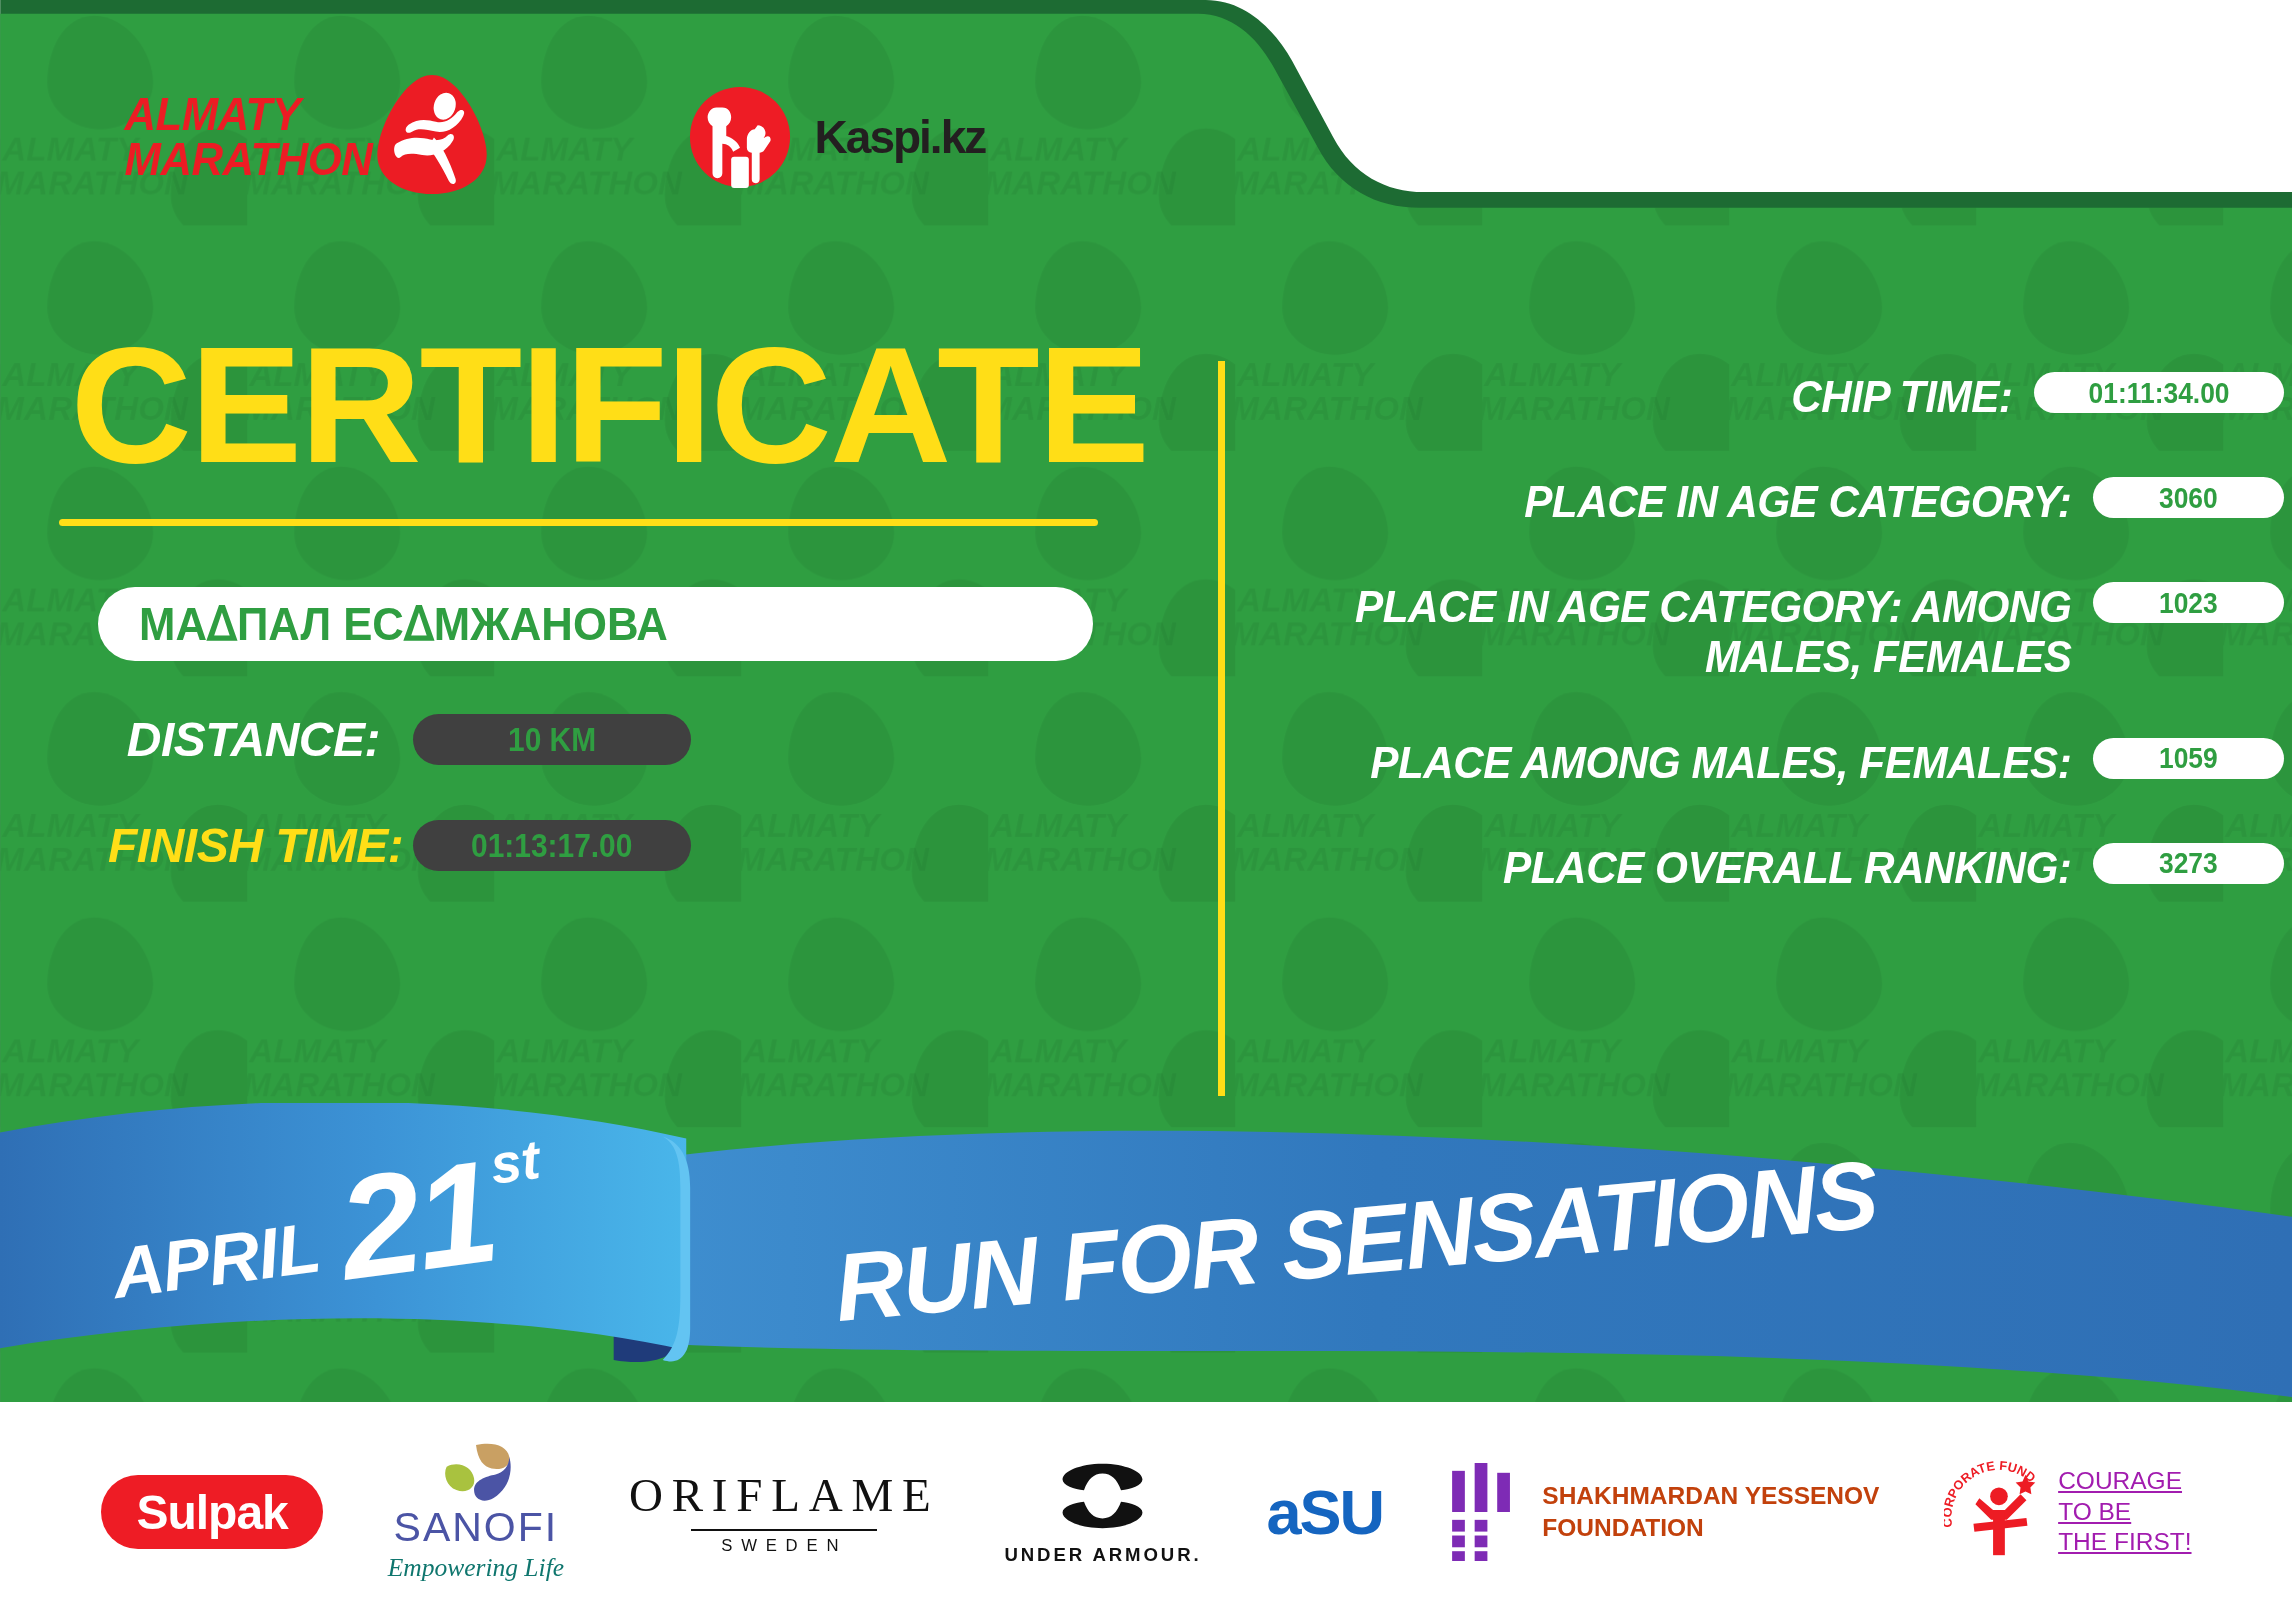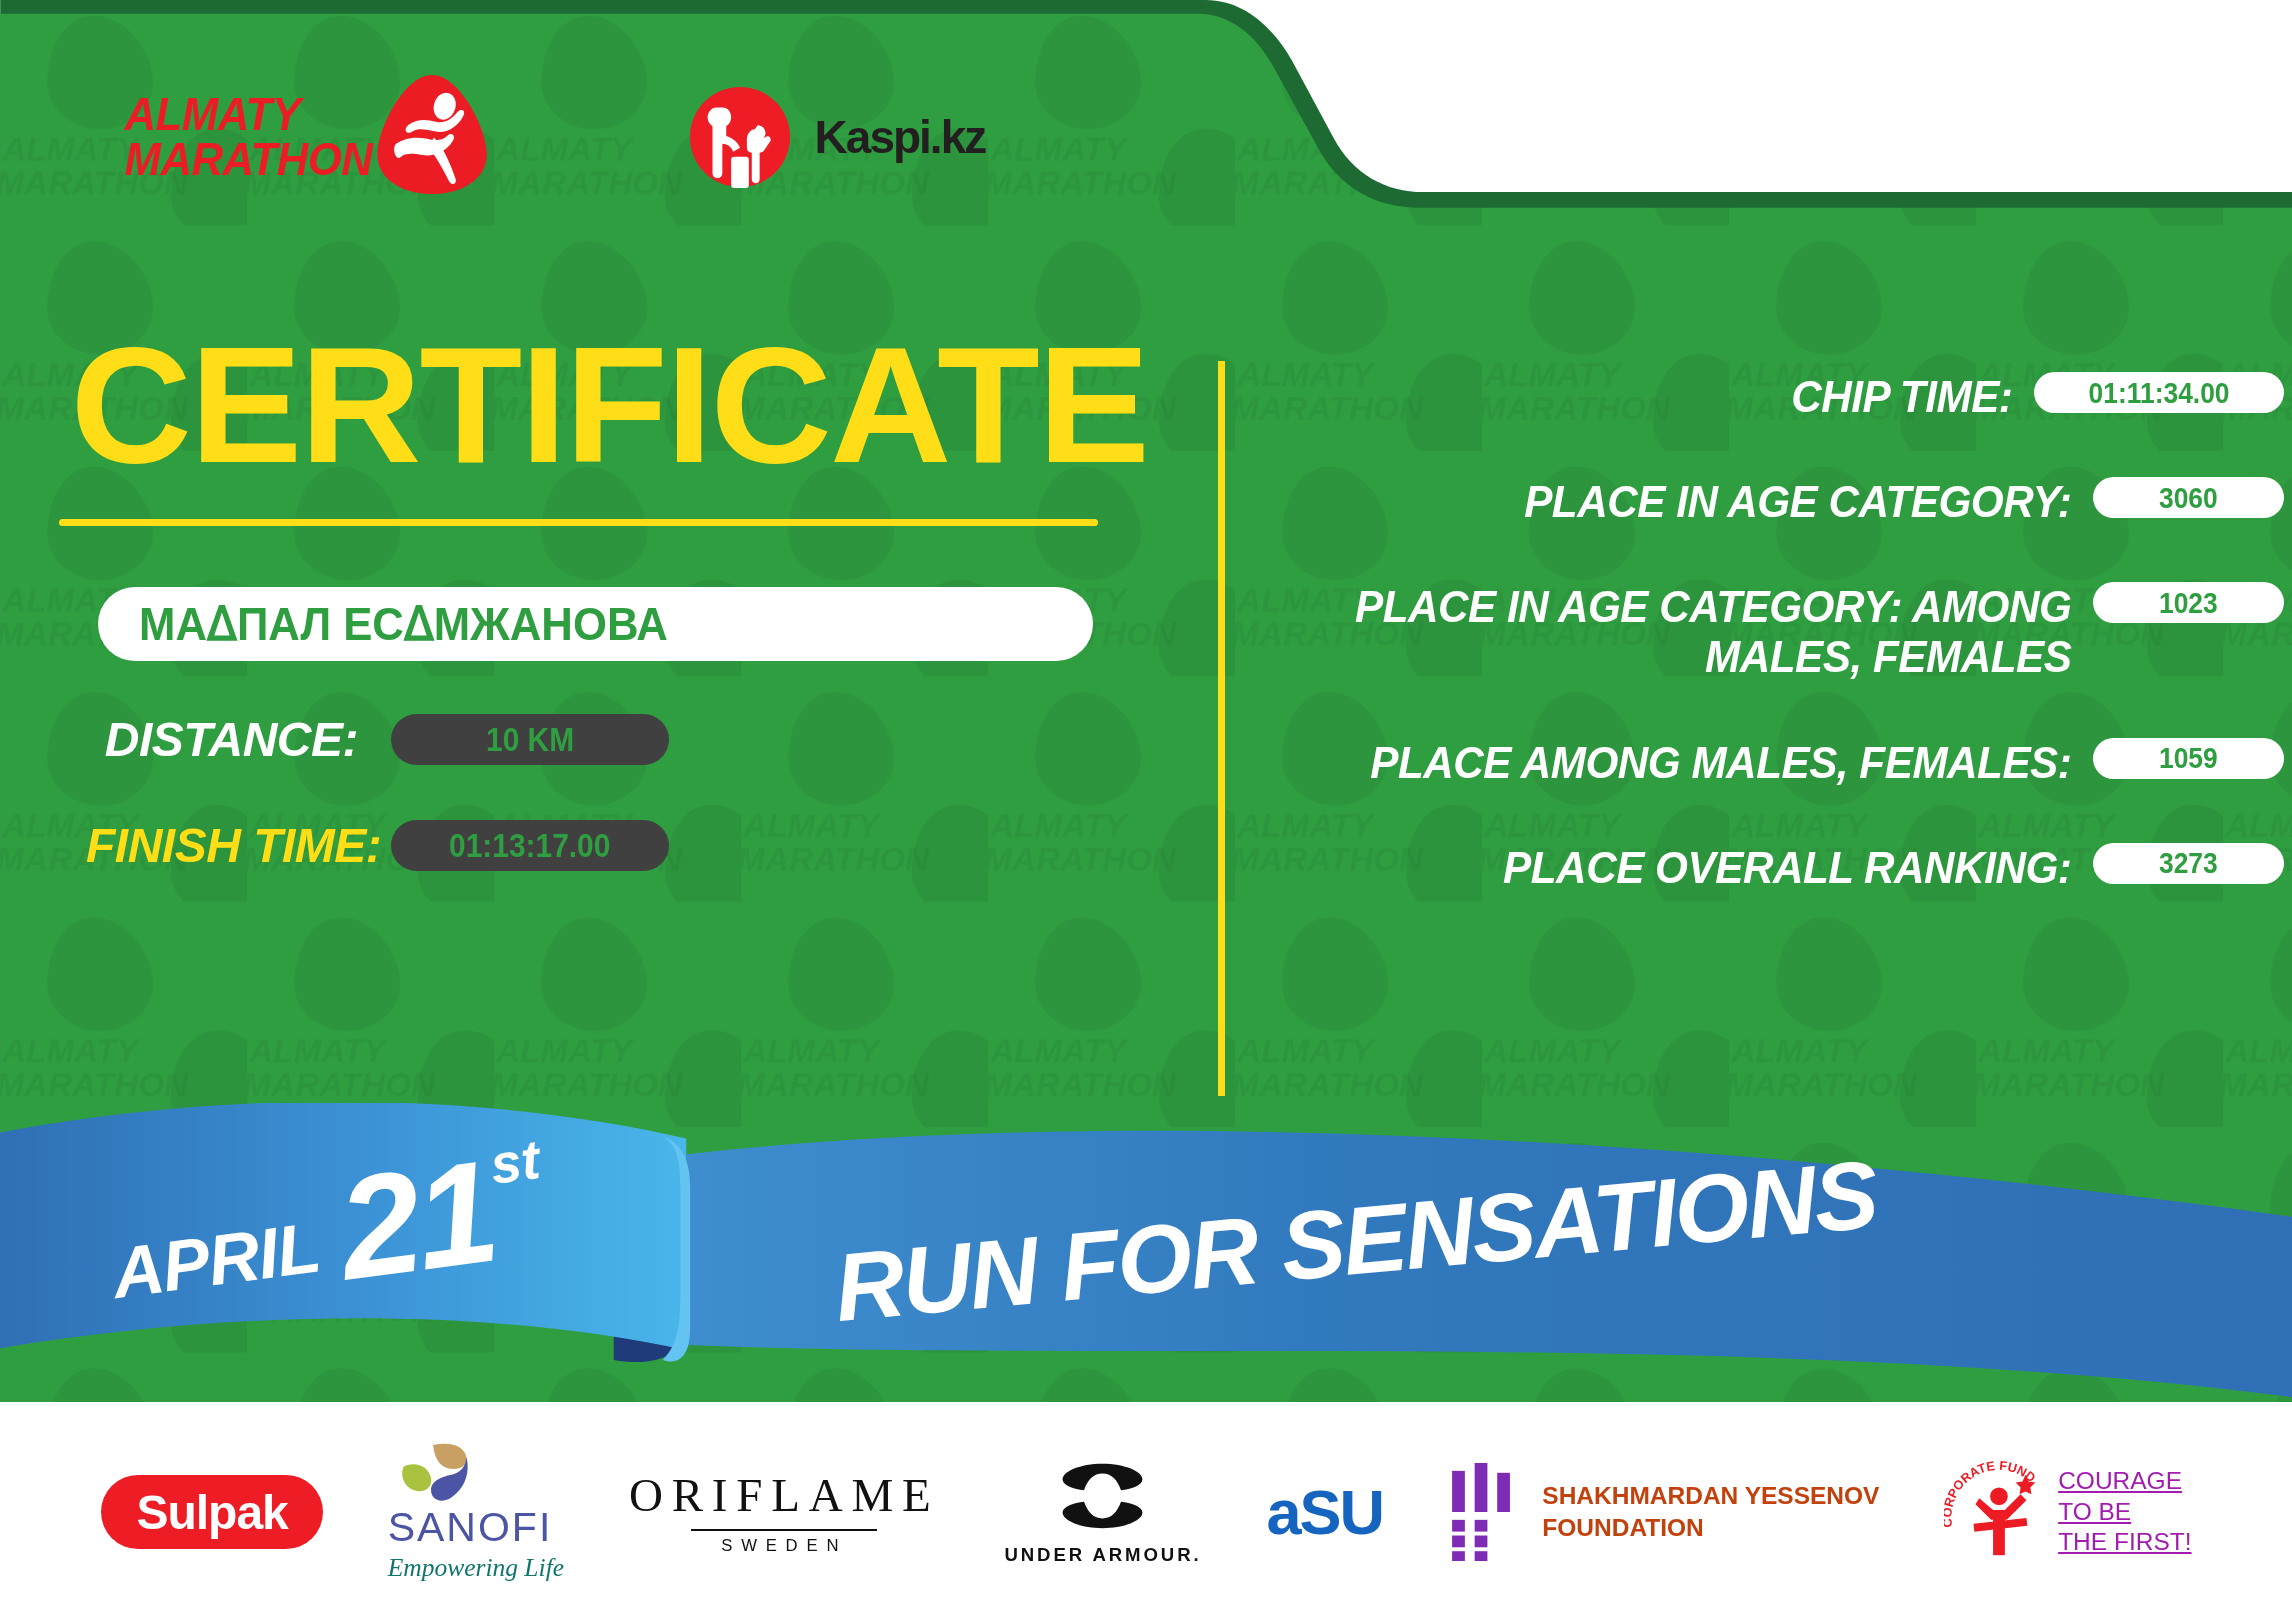--- a/index.html
+++ b/index.html
@@ -88,21 +88,21 @@
     font-size:47px;
     letter-spacing:0px;
     font-family:"Liberation Sans", sans-serif;
     transform:scaleX(0.93);
     transform-origin:left center;
     white-space:nowrap;
   }
   .lrow {
     margin-top:51px;
     display:flex; align-items:center;
-    padding-left:86px;
+    padding-left:108px;
   }
   .lrow .lbl {
     font-style:italic; font-weight:bold;
     font-size:48px; letter-spacing:-0.5px;
     text-align:right;
     font-family:"Liberation Sans", sans-serif;
     white-space:nowrap;
   }
   .lrow.distance .lbl { color:#ffffff; width:272px; }
   .lrow.finish .lbl   { color:#ffde17; width:272px; }
@@ -208,21 +208,21 @@
   }
   .sp { display:flex; align-items:flex-end; justify-content:center; }
 
   .sulpak {
     background:#ee1c25; border-radius:45px;
     padding:9.8px 35px;
     color:#ffffff; font-weight:bold; font-size:48px;
     letter-spacing:-1px;
     font-family:"Liberation Sans", sans-serif;
   }
-  .sanofi { display:flex; flex-direction:column; align-items:flex-start; }
+  .sanofi { display:flex; flex-direction:column; align-items:center; }
   .sanofi .nm {
     color:#4b54a5; font-size:41px; letter-spacing:2px; font-weight:normal;
     font-family:"Liberation Sans", sans-serif;
   }
   .sanofi .tag {
     color:#0f766e; font-size:25.5px; font-style:italic; margin-top:2.9px;
     font-family:"Liberation Serif", serif;
   }
   .oriflame { display:flex; flex-direction:column; align-items:center; }
   .oriflame .nm {

